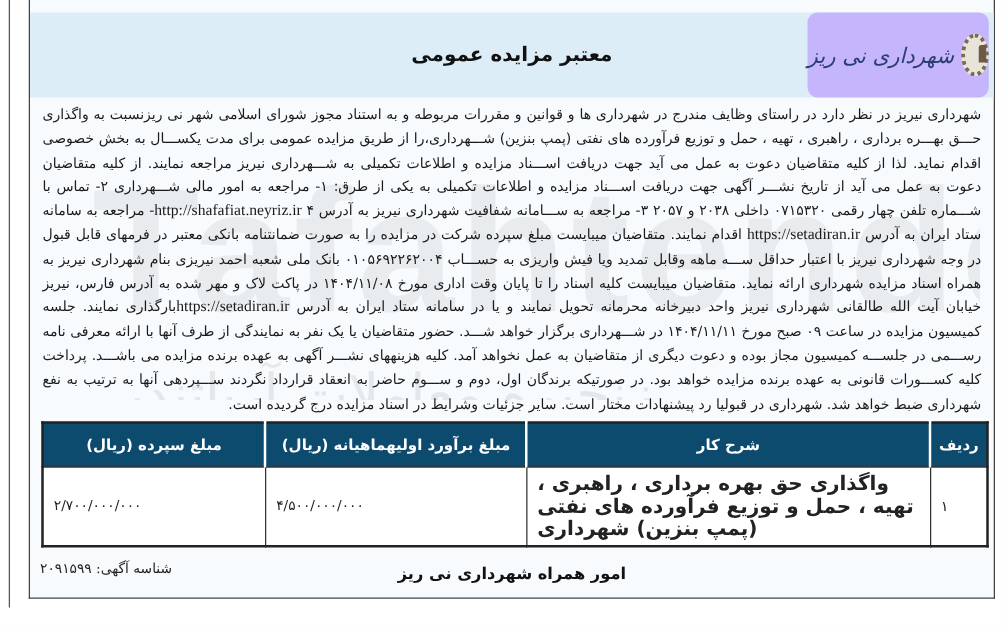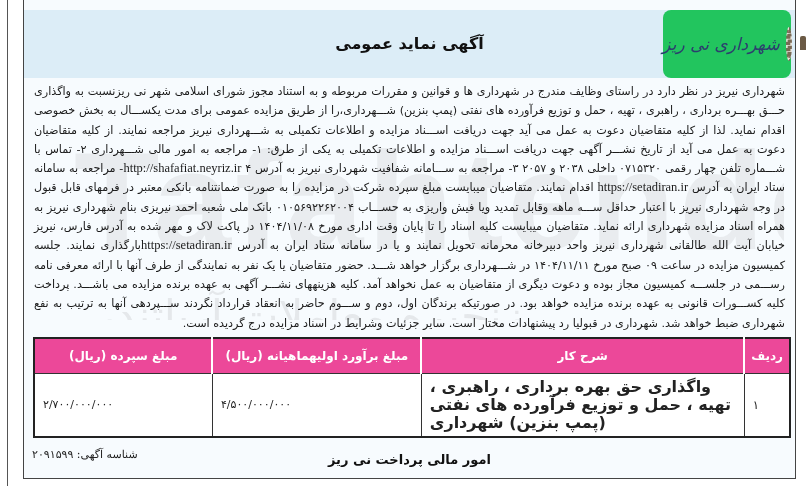--- a/index.html
+++ b/index.html
@@ -12,22 +12,22 @@
   }
   .frame {
     position:absolute; left:23px; top:0; width:773px; height:479px;
     border:1px solid #444; border-top:none; background:#f7fbfe; box-sizing:border-box;
   }
   .header {
     position:absolute; left:0; right:0; top:10px; height:68px;
     background:#dcedf7;
   }
   .logo-box {
-    position:absolute; right:4px; top:0; width:128px; height:68px;
-    background:#22c55e; border-radius:8px;
+    position:absolute; right:4px; top:0; width:145px; height:68px;
+    background:#c4b5fd; border-radius:8px;
     display:flex; align-items:center; justify-content:center; gap:6px;
   }
   .logo-emblem {
     width:34px; height:34px; border-radius:50%;
     border:3px dotted #7a6a55; box-sizing:border-box; position:relative;
     background:#e9e4da;
   }
   .logo-emblem::after {
     content:""; position:absolute; left:11px; top:6px; width:6px; height:14px;
     background:#6b5a45; border-radius:2px 2px 0 0;
@@ -64,21 +64,21 @@
   }
   .body-text .latin {
     font-family:Liberation Serif, serif; font-size:12.5px; direction:ltr; unicode-bidi:embed;margin-top:20px;
   }
   table.items {
     position:absolute; left:9px; top:337px; width:758px; height:83px;
     border-collapse:collapse; direction:rtl; background:#ffffff;
     border:2px solid #222;
   }
   table.items th {
-    background:#ec4899; color:#ffffff; font-size:12px; font-weight:bold;
+    background:#0c4a6e; color:#ffffff; font-size:12px; font-weight:bold;
     height:34px; border-left:2px solid #ffffff; padding:0 6px;
   }
   table.items th:last-child { border-left:none; }
   table.items td {
     border:1px solid #333; font-size:11.5px; text-align:left; padding:4px 8px;
     line-height:18px;
   }
   table.items td.desc { text-align:left; font-weight:bold; font-size:16px; }
   table.items td.num { font-size:11px; letter-spacing:0.5px; }
   .ad-id {
@@ -96,21 +96,21 @@
 
 <div class="side-line"></div>
 
 <div class="frame">
 
   <div class="header">
     <div class="logo-box">
       <span class="logo-text">شهرداری نی ریز</span>
       <span class="logo-emblem"></span>
     </div>
-    <div class="title">آگهی نماید عمومی</div>
+    <div class="title">معتبر مزایده عمومی</div>
   </div>
 
   <div class="watermark">
     <div class="wm-big">Tafahtender</div>
     <div class="wm-sub">زنجیره معاملات آریاتندر</div>
   </div>
 
   <div class="body-text">
     <span>شهرداری نیریز در نظر دارد در راستای وظایف مندرج در شهرداری ها و قوانین و مقررات مربوطه و به استناد مجوز شورای اسلامی شهر نی ریزنسبت به واگذاری حـــق بهـــره برداری ، راهبری ، تهیه ، حمل و توزیع فرآورده های نفتی (پمپ بنزین) شـــهرداری،را از طریق مزایده عمومی برای مدت یکســـال به بخش خصوصی اقدام نماید. لذا از کلیه متقاضیان دعوت به عمل می آید جهت دریافت اســـناد مزایده و اطلاعات تکمیلی به شـــهرداری نیریز مراجعه نمایند. از کلیه متقاضیان دعوت به عمل می آید از تاریخ نشـــر آگهی جهت دریافت اســـناد مزایده و اطلاعات تکمیلی به یکی از طرق: ۱- مراجعه به امور مالی شـــهرداری ۲- تماس با شـــماره تلفن چهار رقمی ۰۷۱۵۳۲۰ داخلی ۲۰۳۸ و ۲۰۵۷ ۳- مراجعه به ســـامانه شفافیت شهرداری نیریز به آدرس</span>
     <span class="latin">http://shafafiat.neyriz.ir</span>
@@ -139,15 +139,15 @@
       <tr>
         <td>۱</td>
         <td class="desc">واگذاری حق بهره برداری ، راهبری ، تهیه ، حمل و توزیع فرآورده های نفتی (پمپ بنزین) شهرداری</td>
         <td class="num">۴/۵۰۰/۰۰۰/۰۰۰</td>
         <td class="num">۲/۷۰۰/۰۰۰/۰۰۰</td>
       </tr>
     </tbody>
   </table>
 
   <div class="ad-id">شناسه آگهی: ۲۰۹۱۵۹۹</div>
-  <div class="signature">امور مالی پرداخت نی ریز</div>
+  <div class="signature">امور همراه شهرداری نی ریز</div>
 
 </div>
 
 </body></html>

